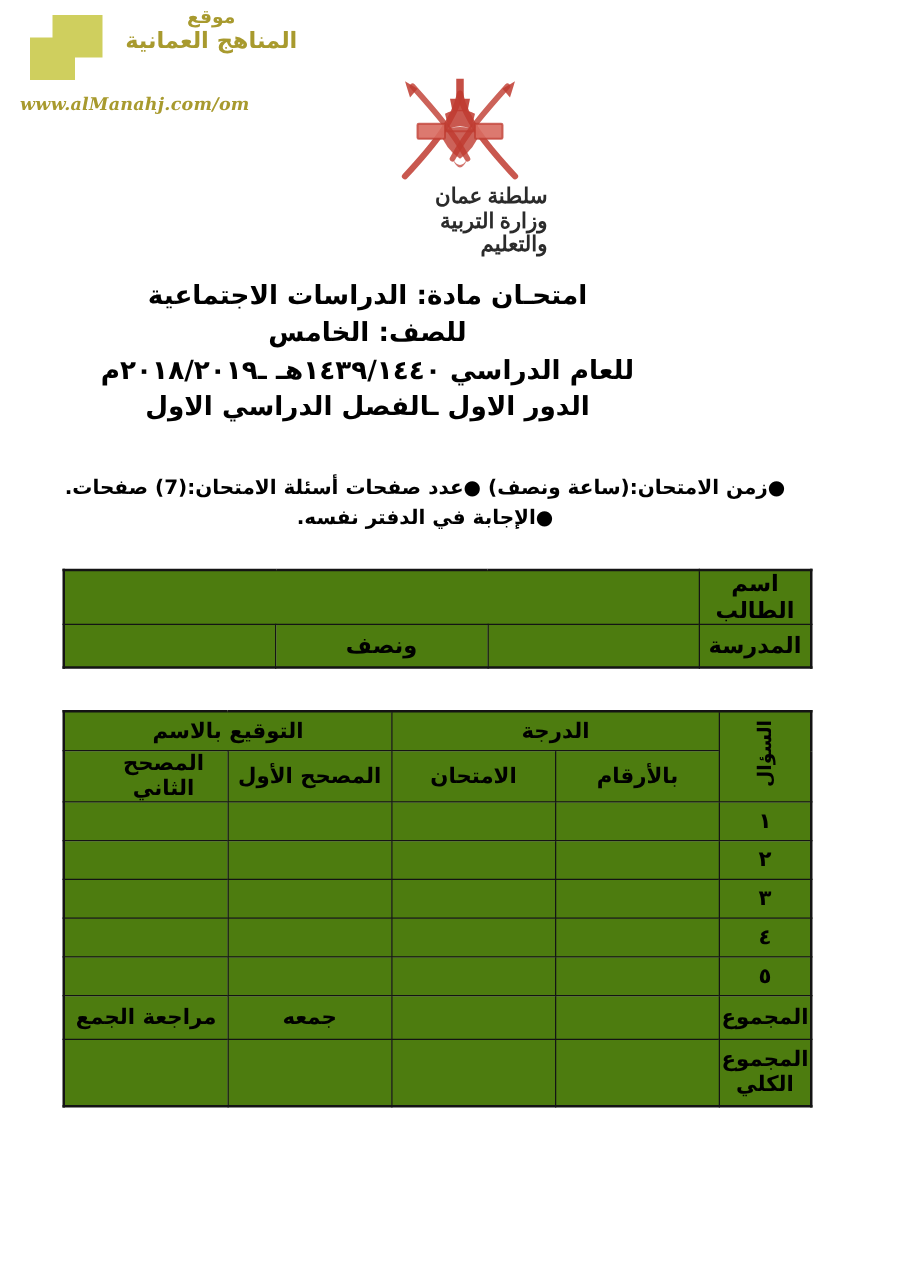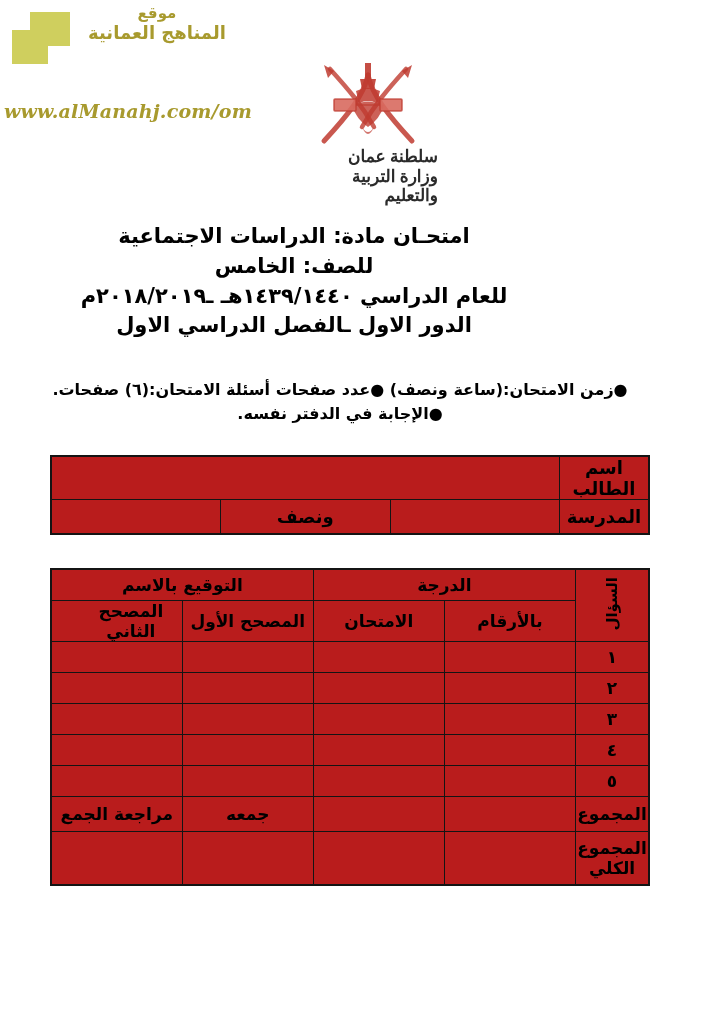--- a/index.html
+++ b/index.html
@@ -13,21 +13,21 @@
     height: 1024px;
     position: relative;
     font-family: "DejaVu Sans", "Liberation Sans", sans-serif;
     overflow: hidden;
   }
 
   
   .watermark {
     position: absolute;
     top: 0;
-    left: 0;
+    left: 12px;
     width: 250px;
     height: 112px;
   }
   .wm-badge {
     position: absolute;
     top: 12px;
     left: 12px;
     width: 58px;
     height: 52px;
   }
@@ -58,29 +58,28 @@
     font-weight: bold;
     line-height: 1.22;
   }
   .wm-line1 { font-size: 15px; letter-spacing: 0.5px; }
   .wm-line2 { font-size: 18px; letter-spacing: 0.5px; }
   .wm-url {
     position: absolute;
     left: 4px;
     top: 76px;
     width: 228px;
-    text-align: center;
+    text-align: left;
     color: #a89a2e;
     font-family: "DejaVu Serif", "Liberation Serif", serif;
     font-weight: bold;
     font-style: italic;
-    font-size: 19px;
+    font-size: 14px;
     direction: ltr;
     letter-spacing: 0.2px;
-    margin-top: 24px;
   }
 
   
   .emblem {
     position: absolute;
     top: 55px;
     left: 298px;
     width: 140px;
     height: 145px;
     text-align: right;
@@ -136,21 +135,21 @@
     direction: rtl;
     table-layout: fixed;
   }
   table td, table th {
     border: 1px solid #141414;
     padding: 0;
     color: #000;
     font-weight: bold;
     text-align: center;
     vertical-align: middle;
-    background: #b91c1c;
+    background: #4d7c0f;
   }
 
   
   .student-table {
     position: absolute;
     top: 455px;
     left: 50px;
     width: 600px;
     border: 2px solid #141414;
   }
@@ -252,21 +251,21 @@
 </div>
 
 <div class="titles">
   <div class="t-line">امتحـان مادة: الدراسات الاجتماعية</div>
   <div class="t-line">للصف: الخامس</div>
   <div class="t-line">للعام الدراسي ١٤٣٩/١٤٤٠هـ ـ٢٠١٨/٢٠١٩م</div>
   <div class="t-line">الدور الاول ـالفصل الدراسي الاول</div>
 </div>
 
 <div class="notes">
-  <div class="n-line">●زمن الامتحان:(ساعة ونصف) ●عدد صفحات أسئلة الامتحان:(٦) صفحات.</div>
+  <div class="n-line">●زمن الامتحان:(ساعة ونصف) ●عدد صفحات أسئلة الامتحان:(7) صفحات.</div>
   <div class="n-line">●الإجابة في الدفتر نفسه.</div>
 </div>
 
 <table class="student-table">
   <tbody>
     <tr>
       <td class="lbl">اسم الطالب</td>
       <td colspan="3"></td>
     </tr>
     <tr>

